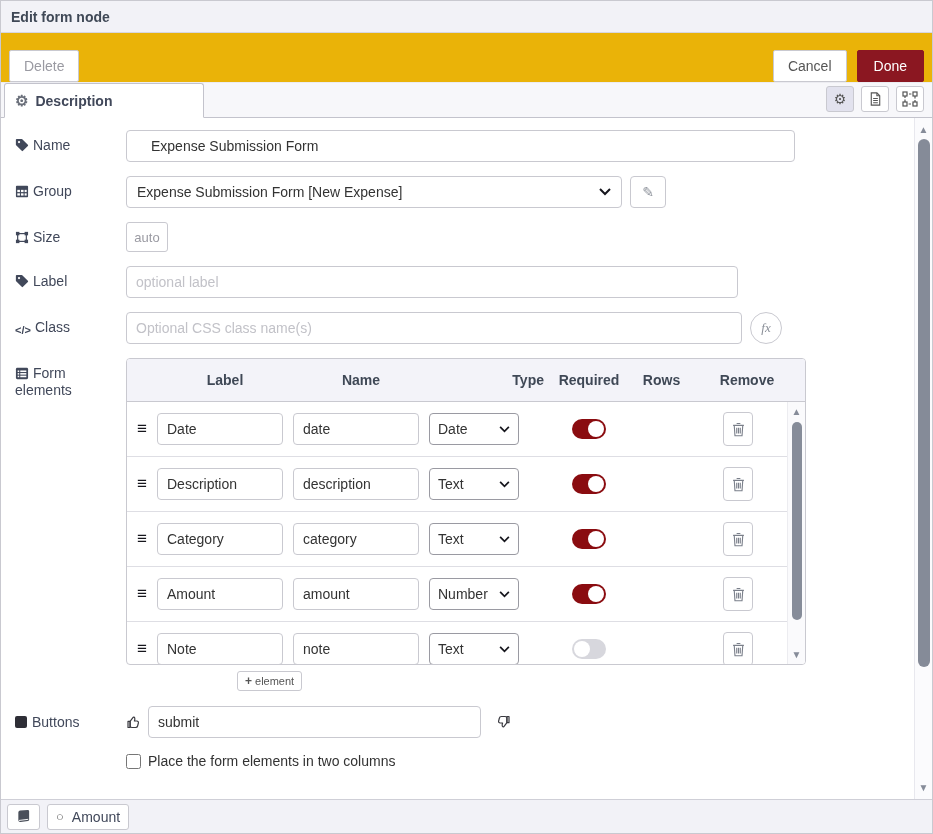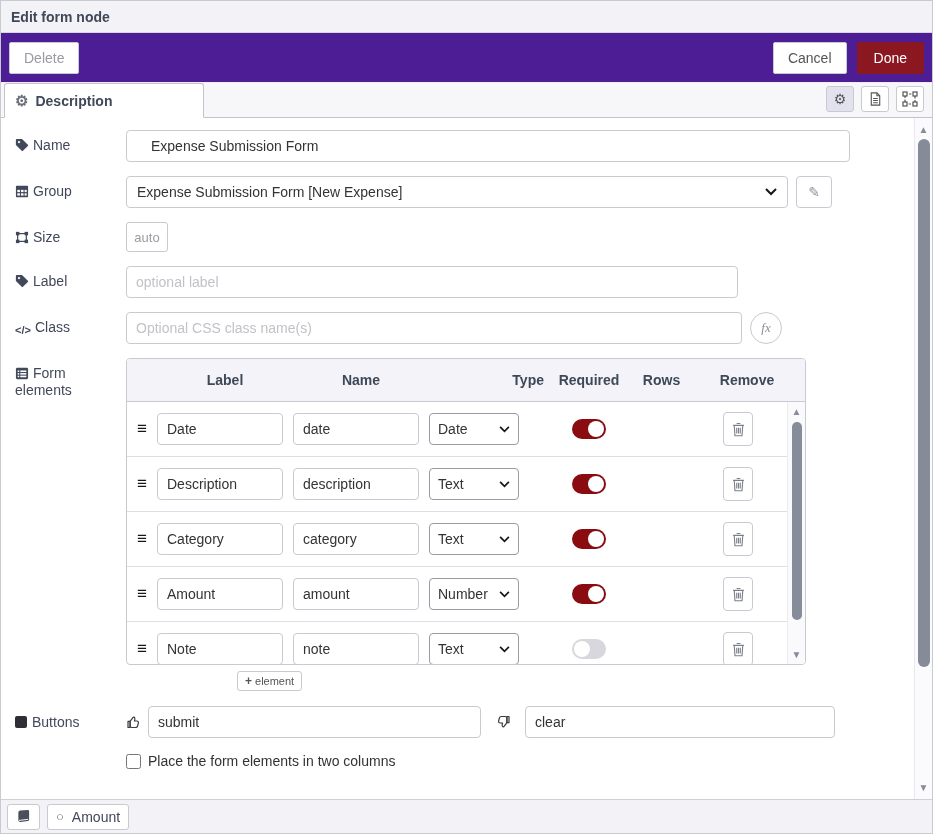--- a/index.html
+++ b/index.html
@@ -10,21 +10,21 @@
     border:1px solid #c9c9d0; overflow:hidden; font-size:14px; color:#333;
   }
   
   .titlebar{
     height:32px; background:#f2f2f7; border-bottom:1px solid #d7d7e0;
     display:flex; align-items:center; padding:0 10px;
   }
   .titlebar .title{ font-weight:bold; color:#3f4856; font-size:14px; }
   
   .toolbar{
-    height:50px; background:#4c1d95; display:flex; align-items:center;
+    height:50px; background:#eab308; display:flex; align-items:flex-end;
     padding:0 8px; border-bottom:1px solid #ececf1;
   }
   .btn{
     background:#fff; border:1px solid #c9c9d0; border-radius:2px;
     height:32px; padding:0 14px; font-size:14px; font-family:inherit; cursor:pointer;
   }
   .btn-delete{ color:#9a9aa2; }
   .btn-cancel{ color:#555; margin-left:auto; }
   .btn-done{ background:var(--accent); border-color:var(--accent); color:#fff; margin-left:10px; padding:0 16px; }
   
@@ -50,30 +50,30 @@
   .frow{ display:flex; margin-bottom:14px; align-items:flex-start; }
   .frow-label{
     width:111px; padding-top:7px; color:#41485a; line-height:17px; flex-shrink:0;
   }
   .frow-label .licon{ display:inline-block; vertical-align:-2px; margin-right:4px; }
   .input{
     height:32px; border:1px solid #c9c9d0; border-radius:4px; padding:0 9px;
     font-size:14px; font-family:inherit; color:#333; background:#fff;
   }
   .input::placeholder{ color:#c2c2c8; }
-  .w-name{ width:724px;padding-left:24px; }
+  .w-name{ width:669px;padding-left:24px; }
   .w-label{ width:612px; }
   .w-class{ width:616px; }
   
   .rselect{
     height:32px; border:1px solid #c9c9d0; border-radius:4px; background:#fff;
     display:flex; align-items:center; padding:0 10px; cursor:pointer;
   }
   .rselect .sel-text{ flex:1; color:#333; }
-  .w-group{ width:662px; }
+  .w-group{ width:496px; }
   .sq-btn{
     width:36px; height:32px; margin-left:8px; background:#fff; border:1px solid #c9c9d0;
     border-radius:4px; color:#8a8f98; display:flex; align-items:center; justify-content:center;
     cursor:pointer; font-size:14px;
   }
   .btn-auto{ width:42px; height:30px; background:#fff; border:1px solid #c9c9d0; border-radius:3px; color:#9a9aa2; font-size:13px; cursor:pointer; font-family:inherit;}
   .fx-btn{
     width:32px; height:32px; margin-left:8px; border-radius:50%; border:1px solid #c9c9d0;
     background:#fff; color:#8a8f98; font-family:"Liberation Serif", serif; font-style:italic;
     font-size:13px; display:flex; align-items:center; justify-content:center; cursor:pointer;
@@ -492,21 +492,20 @@
           <path d="M4.1 12.7c.5.5 1.2.8 1.9.8h3.6c1 0 1.8-.6 2-1.5l.8-3.1c.2-1-.5-1.9-1.5-1.9H8.4c.4-1 .6-2.3.3-3.1-.3-.8-1.4-1-1.8-.2L4.1 7.3z"></path>
         </svg>
       </span>
       <input class="input w-submit" type="text" value="submit" style="">
       <span class="thumb-ic thumb-down-wrap">
         <svg width="16" height="16" viewBox="0 0 16 16" fill="none" stroke="#3a3a40" stroke-width="1.2" stroke-linejoin="round" transform="rotate(180)">
           <path d="M2 7.3h2.1v6.2H2z"></path>
           <path d="M4.1 12.7c.5.5 1.2.8 1.9.8h3.6c1 0 1.8-.6 2-1.5l.8-3.1c.2-1-.5-1.9-1.5-1.9H8.4c.4-1 .6-2.3.3-3.1-.3-.8-1.4-1-1.8-.2L4.1 7.3z"></path>
         </svg>
       </span>
-      <input class="input w-clear" type="text" value="clear" style="">
     </div>
 
     <div class="chk-row">
       <input type="checkbox" style="">
       <span>Place the form elements in two columns</span>
     </div>
 
   </div>
 
   <div class="out-scroll">

